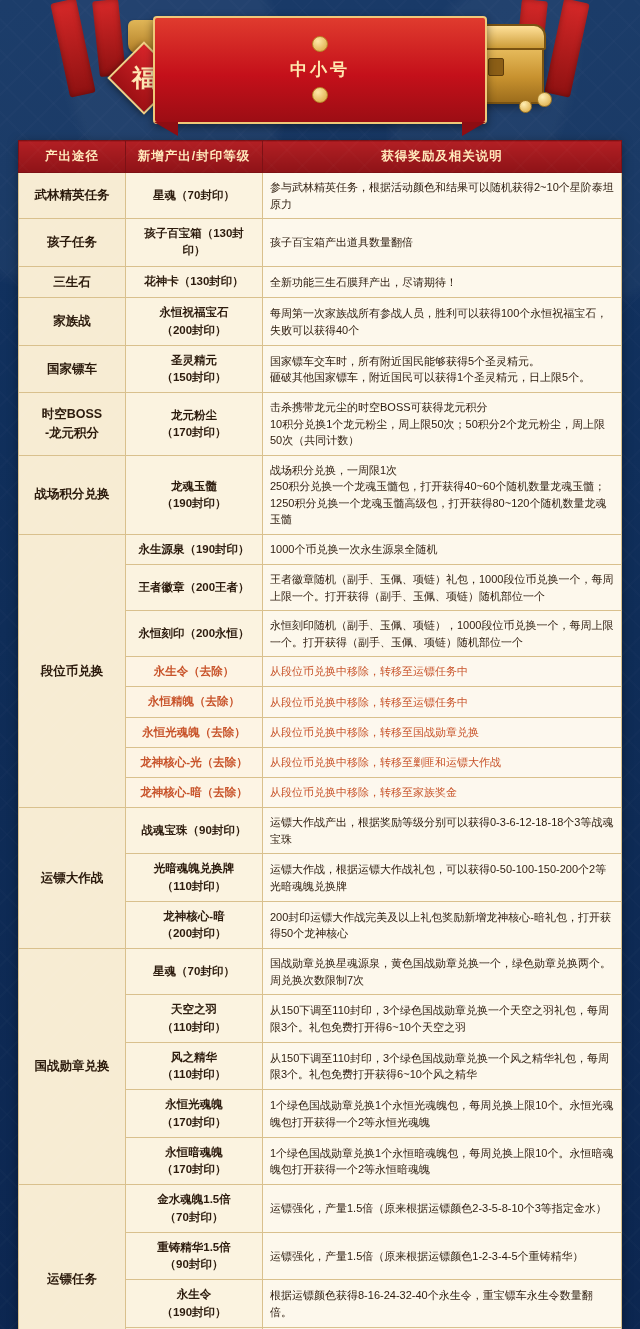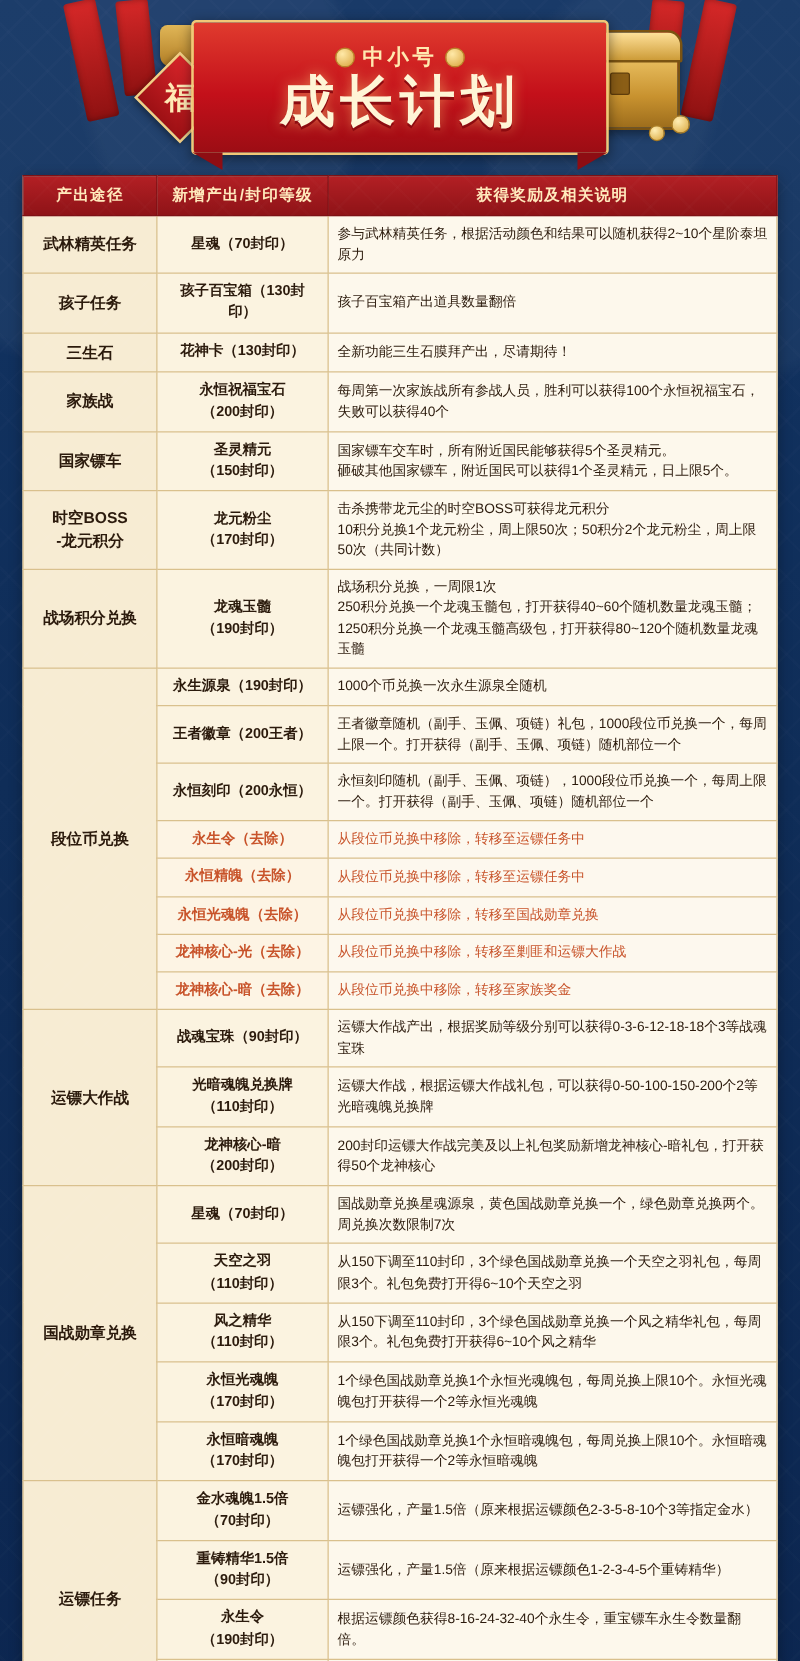--- a/index.html
+++ b/index.html
@@ -60,20 +60,21 @@
     content:"";position:absolute;bottom:-14px;width:0;height:0;
     border-style:solid;
   }
   .banner:before{left:-1px;border-width:0 24px 14px 0;border-color:transparent #8e0d13 transparent transparent;}
   .banner:after{right:-1px;border-width:0 0 14px 24px;border-color:transparent transparent transparent #8e0d13;}
 
   .banner-sub{
     display:flex;align-items:center;gap:6px;
     color:#ffe9b0;font-size:17px;letter-spacing:3px;font-weight:bold;
     margin-bottom:2px;
+    flex-direction:column;
   }
   .coin{
     width:14px;height:14px;border-radius:50%;
     background:radial-gradient(circle at 35% 30%,#ffe9a8,#d9a43c);
     border:1px solid #b9862a;display:inline-block;
   }
   .banner-title{
     font-family:"DejaVu Serif","Liberation Serif",serif;
     font-size:44px;font-weight:bold;letter-spacing:4px;
     color:#fff5d6;
@@ -181,21 +182,20 @@
       <div class="gold-dot" style="right:-10px;top:52px;width:13px;height:13px;"></div>
       <div class="gold-dot" style="right:10px;top:60px;width:11px;height:11px;"></div>
     </div>
 
     <div class="banner">
       <div class="banner-sub">
         <span class="coin"></span>
         <span>中小号</span>
         <span class="coin"></span>
       </div>
-      <div class="banner-title">成长计划</div>
     </div>
   </div>
 
   <table>
     <thead>
       <tr>
         <th class="c1">产出途径</th>
         <th class="c2">新增产出/封印等级</th>
         <th class="c3">获得奖励及相关说明</th>
       </tr>

